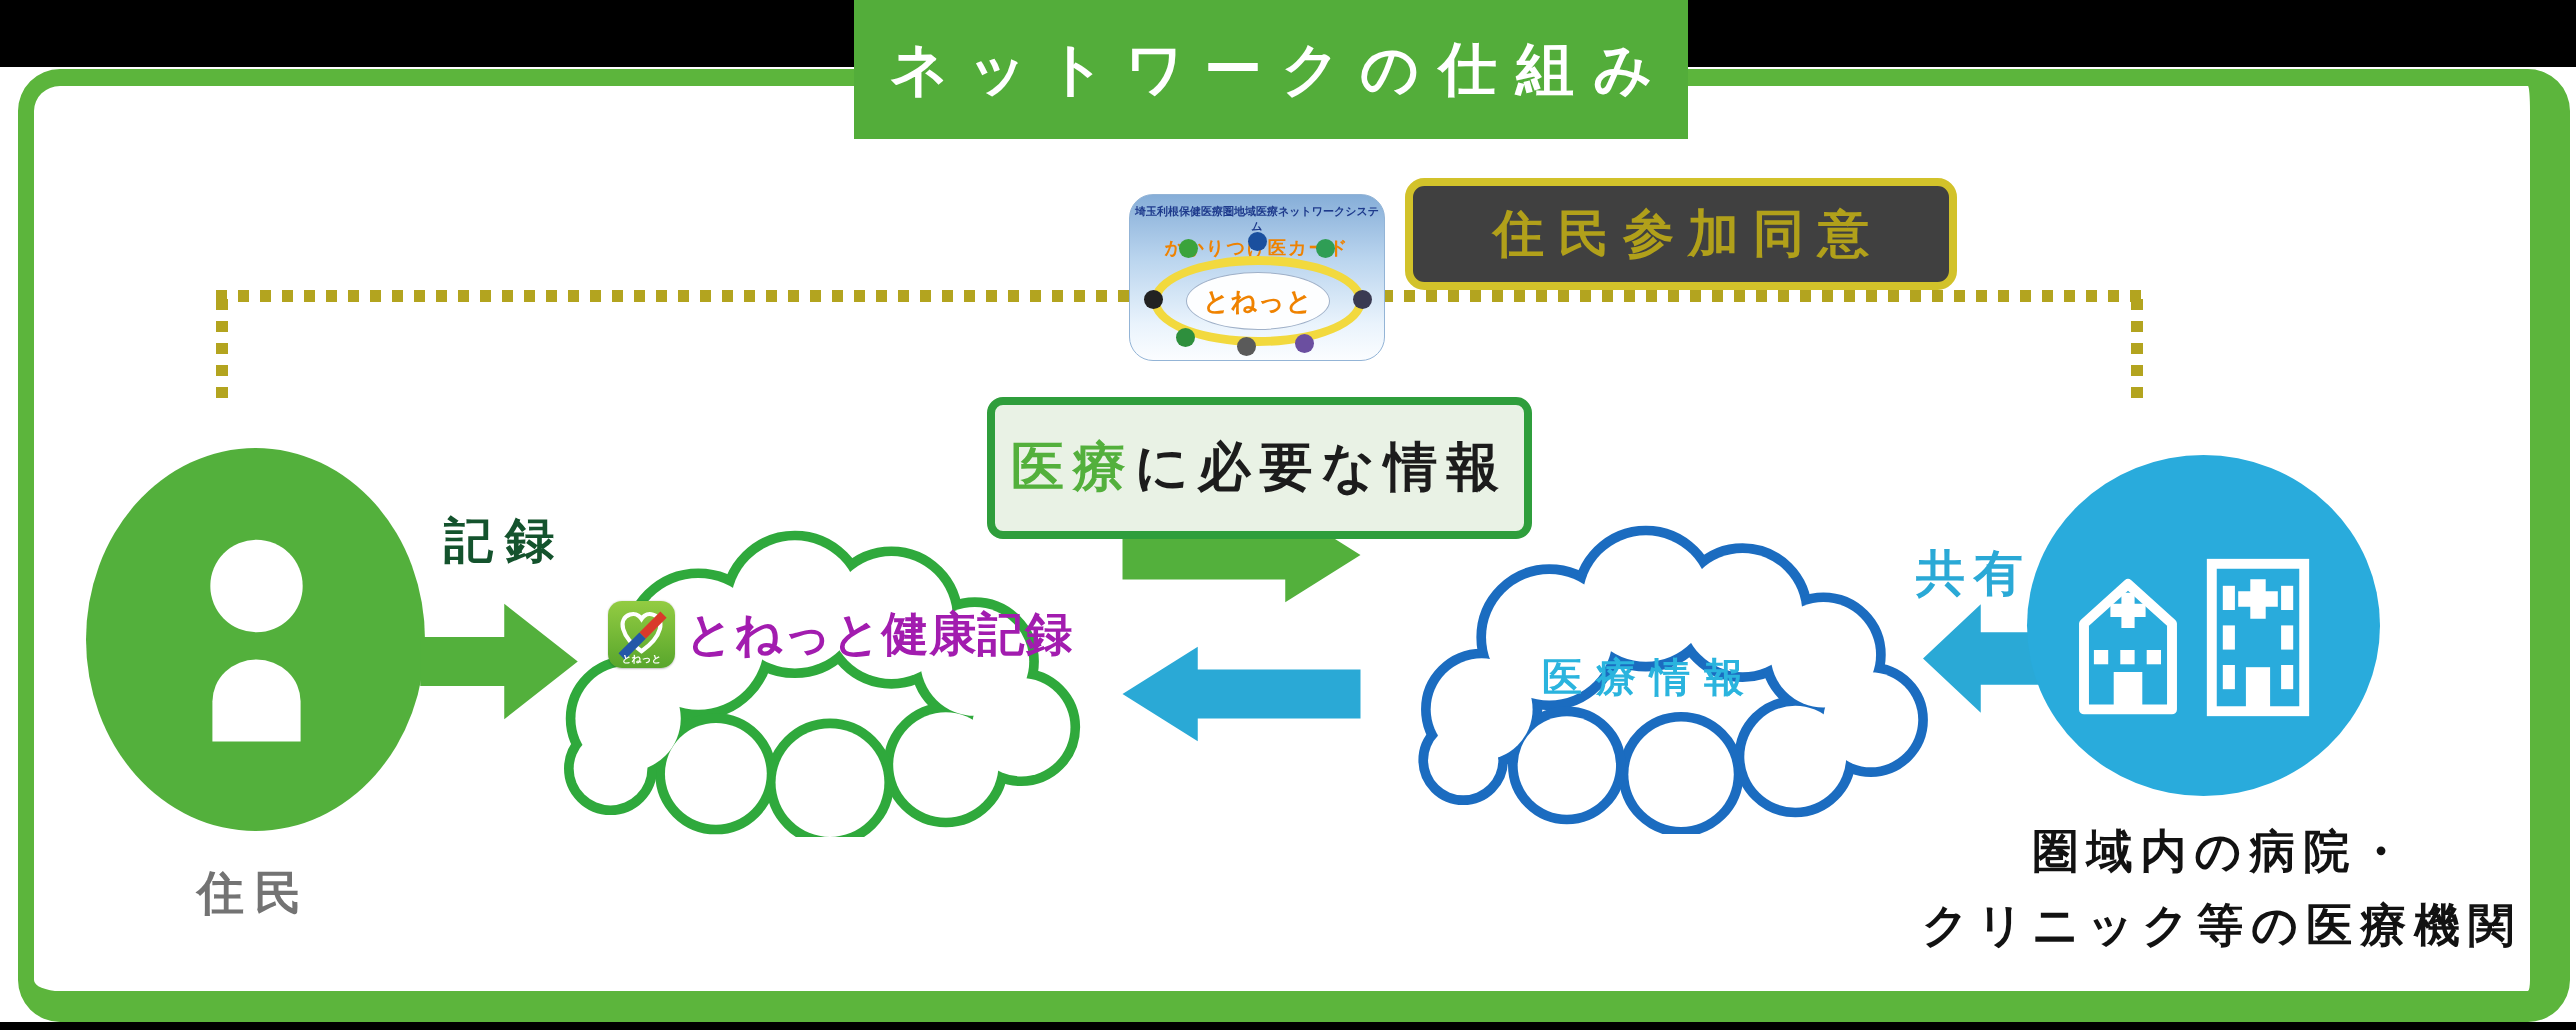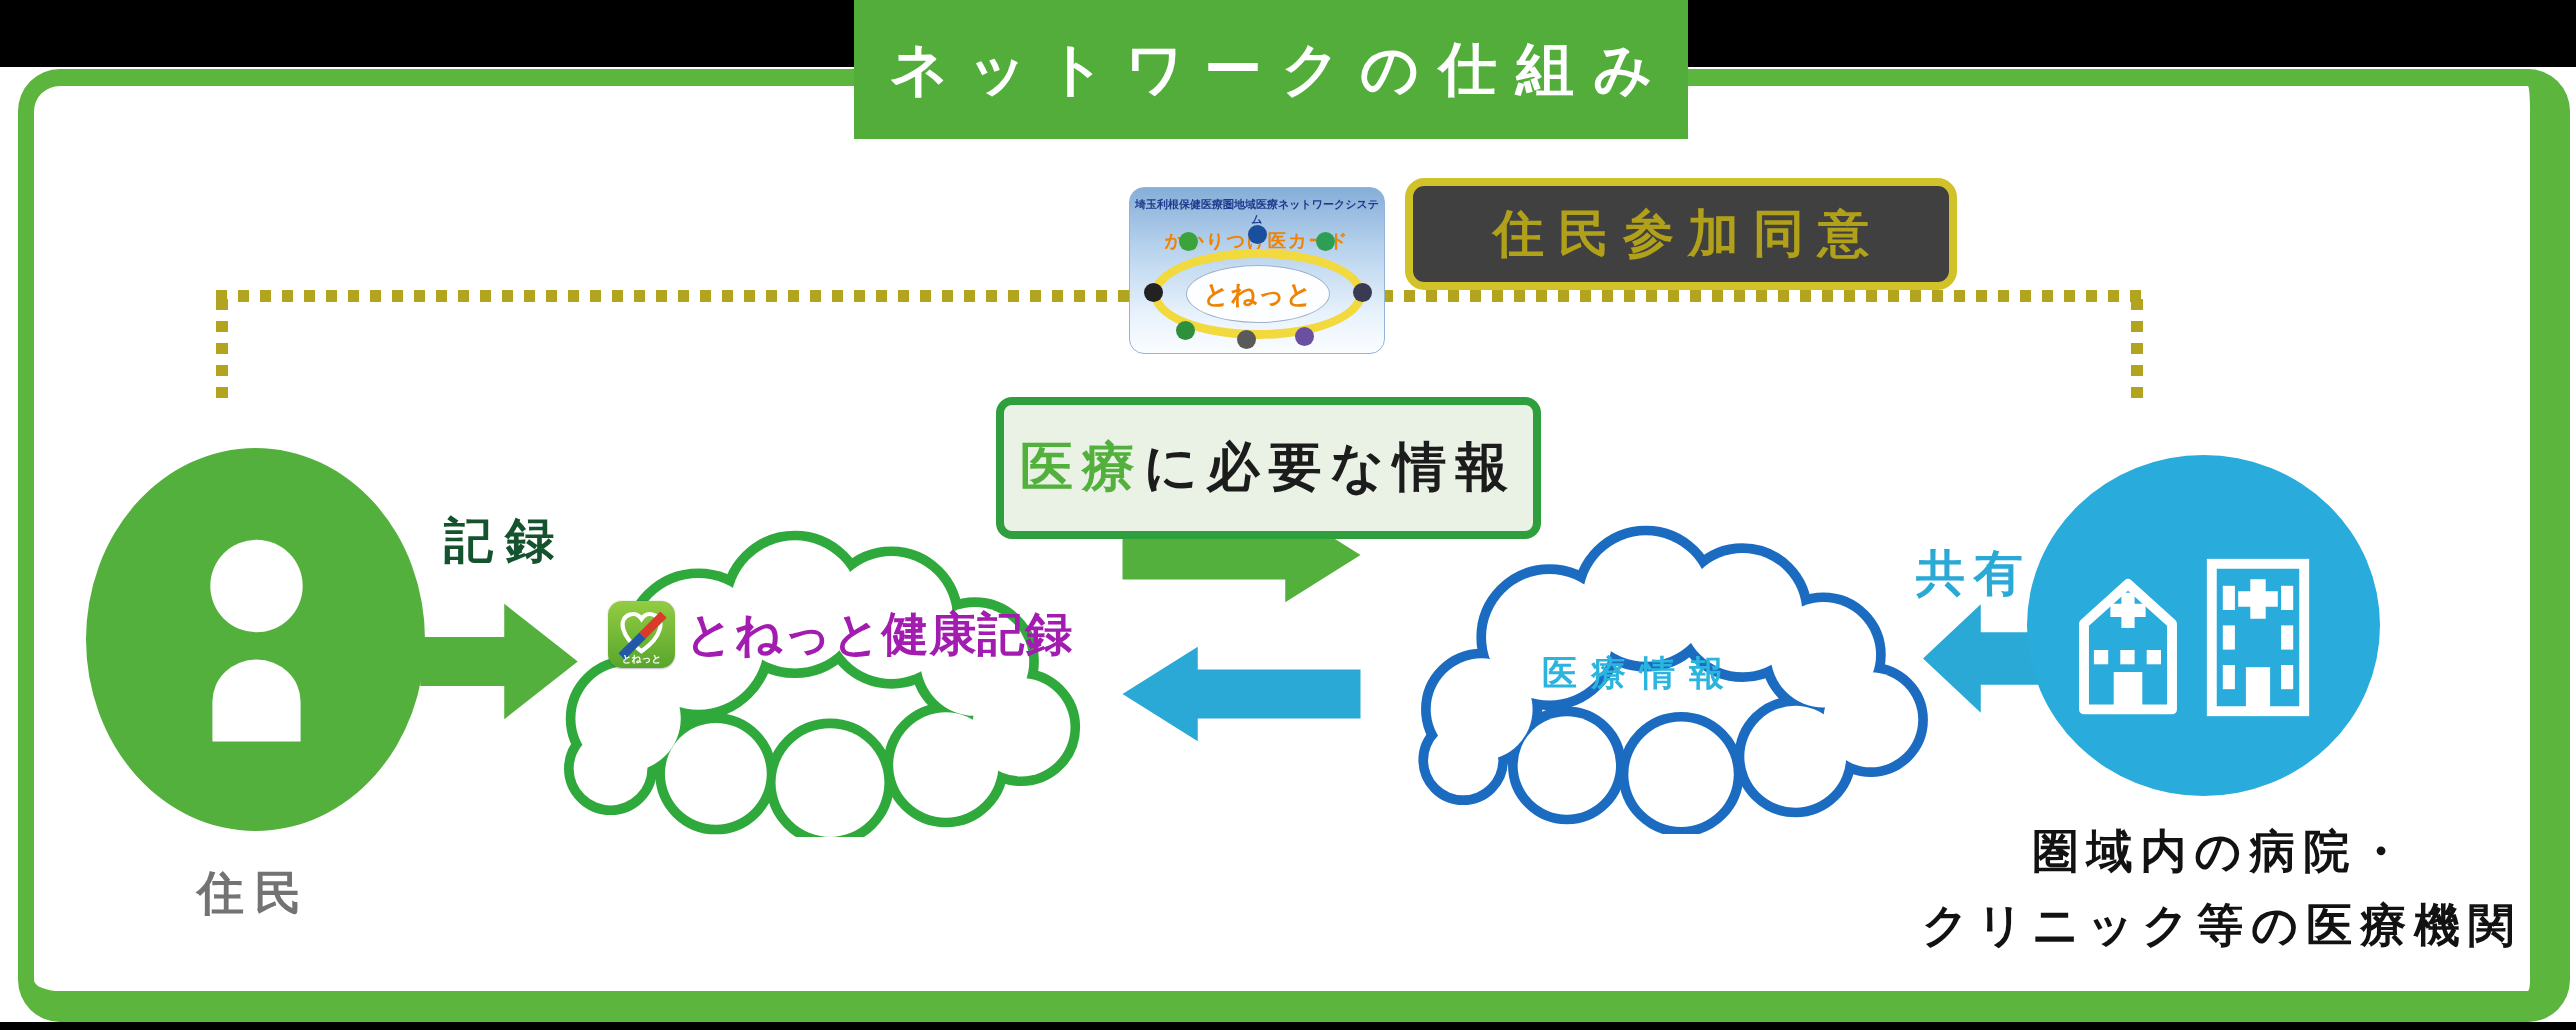--- a/index.html
+++ b/index.html
@@ -26,21 +26,21 @@
   .banner .txt{color:#fff;font-size:58px;letter-spacing:19.3px;padding-left:19.3px;}
   
   .dots-h{left:216px;top:290px;width:1925px;height:12.3px;z-index:2;
     background:repeating-linear-gradient(90deg,#b3a41f 0 11.4px,transparent 11.4px 22px);}
   .dots-v{width:12.3px;z-index:2;
     background:repeating-linear-gradient(180deg,#b3a41f 0 11.4px,transparent 11.4px 22px);}
   .dots-vl{left:216px;top:299px;height:102px;}
   .dots-vr{left:2131px;top:299px;height:105px;}
   
   .card{
-    left:1129px;top:187px;width:256px;height:167px;border-radius:15px;z-index:6;
+    left:1129px;top:194px;width:256px;height:167px;border-radius:24px;z-index:6;
     background:linear-gradient(180deg,#86aed8 0%,#b9d4ee 38%,#e9f3fc 78%,#fbfdff 100%);
     border:1.8px solid #93b4d6;overflow:hidden;
   }
   .card-line1{margin-top:8.8px;text-align:center;font-size:11px;color:#1e3a8c;letter-spacing:0;}
   .card-line2{margin-top:0.9px;text-align:center;font-size:18.4px;color:#ef8200;letter-spacing:1.8px;}
   .card-ring{position:absolute;left:21px;top:61px;width:214px;height:90px;border:9.7px solid #f2d93e;border-radius:50%;}
   .card-center{position:absolute;left:56px;top:77px;width:144px;height:58px;background:#fdfeff;border:1.8px solid #9fb0c8;border-radius:50%;
     display:flex;align-items:center;justify-content:center;}
   .card-center .txt{font-size:26px;color:#ef8200;letter-spacing:0.9px;}
   .emblem{position:absolute;width:19.3px;height:19.3px;border-radius:50%;}
@@ -60,30 +60,30 @@
   .arrow{z-index:3;}
   
   .cloud{z-index:3;}
   
   .logo-row{left:608px;top:601px;display:flex;align-items:center;gap:10.5px;z-index:6;}
   .app-icon{width:67px;height:67px;border-radius:14px;background:linear-gradient(180deg,#93cc42 0%,#58a62c 100%);
     position:relative;box-shadow:0 0.9px 1.8px rgba(0,0,0,.25);}
   .app-icon .cap{position:absolute;left:0;right:0;bottom:1.8px;text-align:center;font-size:9.7px;color:#fff;letter-spacing:0;}
   .logo-text{font-size:47px;color:#a21caf;letter-spacing:0.9px;}
   
-  .info-box{display:flex;align-items:center;justify-content:center;border-radius:16px;z-index:7;margin-left:9px;}
+  .info-box{display:flex;align-items:center;justify-content:center;border-radius:16px;z-index:7;}
   .box-medical{left:987px;top:397px;width:545px;height:142px;background:#e9f2e5;border:8.8px solid #2f9e3c;}
   .box-health{left:982px;top:754px;width:552px;height:144px;background:#dce9f5;border:8.8px solid #2aa8d7;}
   .info-box .txt{font-size:53px;letter-spacing:8.8px;white-space:nowrap;}
   .hl-green{color:#53b03c;}
   .hl-cyan{color:#2aa9d6;}
   .rest-dark{color:#1c1c1c;}
   .rest-slate{color:#333a40;}
   
-  .label-medcloud{left:1542px;top:650px;font-size:35px;color:#2ab4de;letter-spacing:14px;z-index:8;}
+  .label-medcloud{left:1542px;top:650px;font-size:40px;color:#2ab4de;letter-spacing:14px;z-index:8;}
   
   .label-share{left:1916px;top:541px;font-size:49px;color:#2aa9d6;letter-spacing:8.8px;z-index:8;}
   .hospital-circle{left:2027px;top:455px;width:353px;height:341px;background:#29abdc;border-radius:50%;z-index:3;}
   .icon-clinic{left:2073px;top:562px;z-index:5;}
   .icon-hospital{left:2203px;top:555px;z-index:5;}
   .caption{left:1906px;top:815px;width:632px;text-align:center;z-index:8;
     font-size:46px;color:#121212;letter-spacing:8px;line-height:1.6;}
 </style>
 </head>
 <body>

